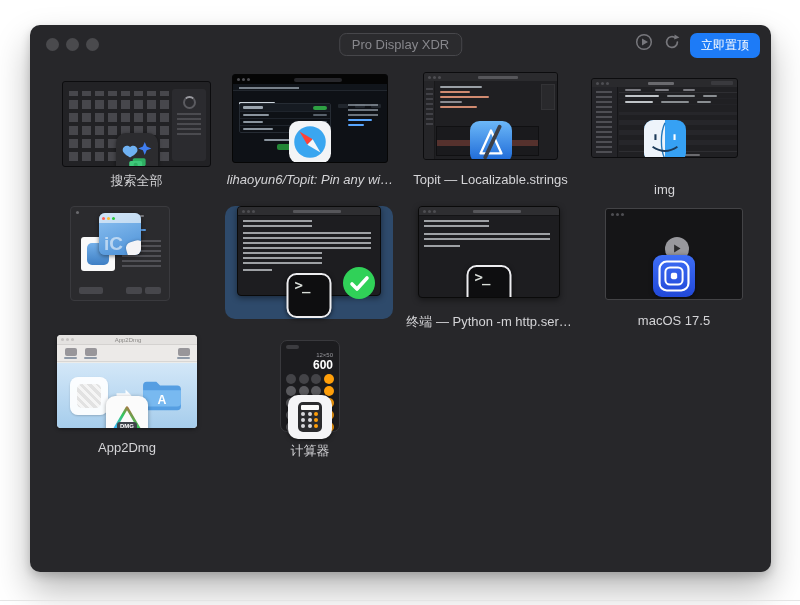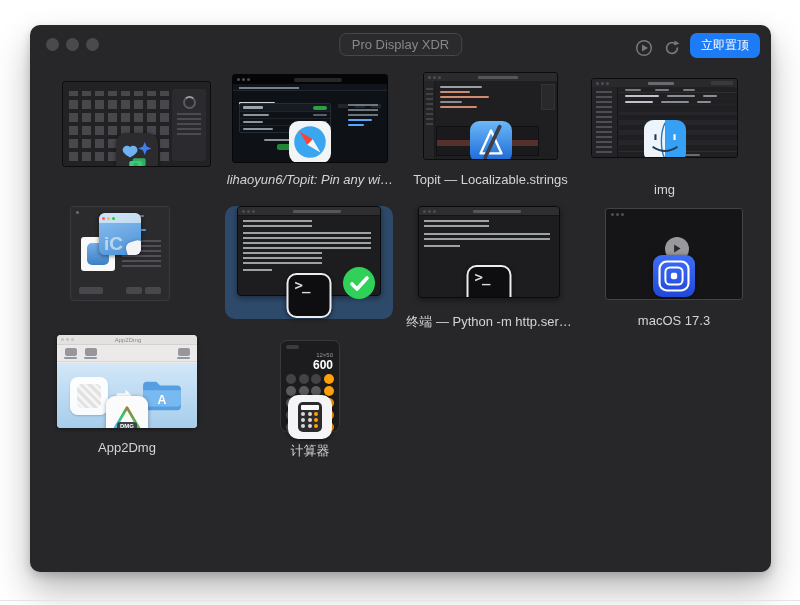--- a/index.html
+++ b/index.html
@@ -12,21 +12,21 @@
   .app-window { position:absolute; left:30px; top:25px; width:741px; height:547px;
     background:#27272a; border-radius:10px;
     box-shadow:0 18px 35px rgba(0,0,0,.28), 0 4px 10px rgba(0,0,0,.18); }
 
   
   .traffic { position:absolute; left:16px; top:13px; display:flex; gap:7px; }
   .win-dot { width:13px; height:13px; border-radius:50%; background:#4a4a4d; }
   .disp-pill { position:absolute; left:50%; top:8px; transform:translateX(-50%);
     border:1px solid #47474b; border-radius:7px; padding:3px 12px; font-size:13px;
     color:#87878c; background:rgba(255,255,255,.02); white-space:nowrap; }
-  .tb-right { position:absolute; right:11px; top:8px; display:flex; align-items:flex-end; gap:9px; }
+  .tb-right { position:absolute; right:11px; top:8px; display:flex; align-items:flex-start; gap:9px; }
   .icon-btn { width:19px; height:19px; background:none; border:none; padding:0; cursor:pointer; }
   .pin-btn { background:#1d7bf7; color:#fff; border:none; border-radius:7px; font-size:12px;
     padding:4px 11px; font-family:inherit; cursor:pointer; white-space:nowrap; }
 
   
   .cell { position:absolute; }
   .thumb { position:relative; width:100%; border-radius:3px; overflow:hidden; }
   .cap { position:absolute; left:-25px; right:-25px; text-align:center; font-size:13px;
     color:#d4d4d7; white-space:nowrap; }
   .c1 { left:32px;  top:56px;  width:149px; } .c1 .thumb{height:86px;} .c1 .cap{top:91px;}
@@ -257,20 +257,21 @@
         <div class="appicon ai-sq ai-search">
           <svg viewBox="0 0 44 44" width="38" height="38">
             <path d="M14 14 c-3.2-3.2-8.6-1-8.6 3.4 c0 4.4 8.6 8.6 8.6 8.6 s8.6-4.2 8.6-8.6 c0-4.4-5.4-6.6-8.6-3.4 z" fill="#6fb1f2"></path>
             <path d="M31 8 l2.2 5.4 5.4 2.2 -5.4 2.2 -2.2 5.4 -2.2-5.4 -5.4-2.2 5.4-2.2 z" fill="#3f7df0"></path>
             <rect x="17" y="27" width="15" height="9" rx="2" fill="#2fae62"></rect>
             <rect x="13" y="30" width="15" height="9" rx="2" fill="#3ec97a"></rect>
             <circle cx="20.5" cy="34.5" r="2.4" fill="#2fae62"></circle>
           </svg>
         </div>
       </div>
+      <div class="cap">搜索全部</div>
     </div>
 
     <div class="cell c2">
       <div class="thumb t-gh">
         <div class="gh-chrome">
           <span class="mdots"></span>
           <span class="gh-url"></span>
         </div>
         <div class="gh-nav">
           <span class="tx" style="color:#9aa4ae;width:60px;height:3px"></span>
@@ -501,21 +502,21 @@
           </svg>
         </div>
         <div class="appicon ai-inst">
           <svg viewBox="0 0 42 42" width="38" height="38">
             <rect x="5" y="5" width="32" height="32" rx="8" fill="none" stroke="#fff" stroke-width="2.4"></rect>
             <rect x="11.5" y="11.5" width="19" height="19" rx="5" fill="none" stroke="#fff" stroke-width="2.2"></rect>
             <rect x="17.5" y="17.5" width="7" height="7" rx="2" fill="#fff"></rect>
           </svg>
         </div>
       </div>
-      <div class="cap">macOS 17.3</div>
+      <div class="cap">macOS 17.5</div>
     </div>
 
     <div class="cell c9">
       <div class="thumb t-a2d">
         <div class="a2d-tb">
           <span class="mdots gray"></span>
           <span class="a2d-title">App2Dmg</span>
         </div>
         <div class="a2d-tools">
           <span class="tw">

